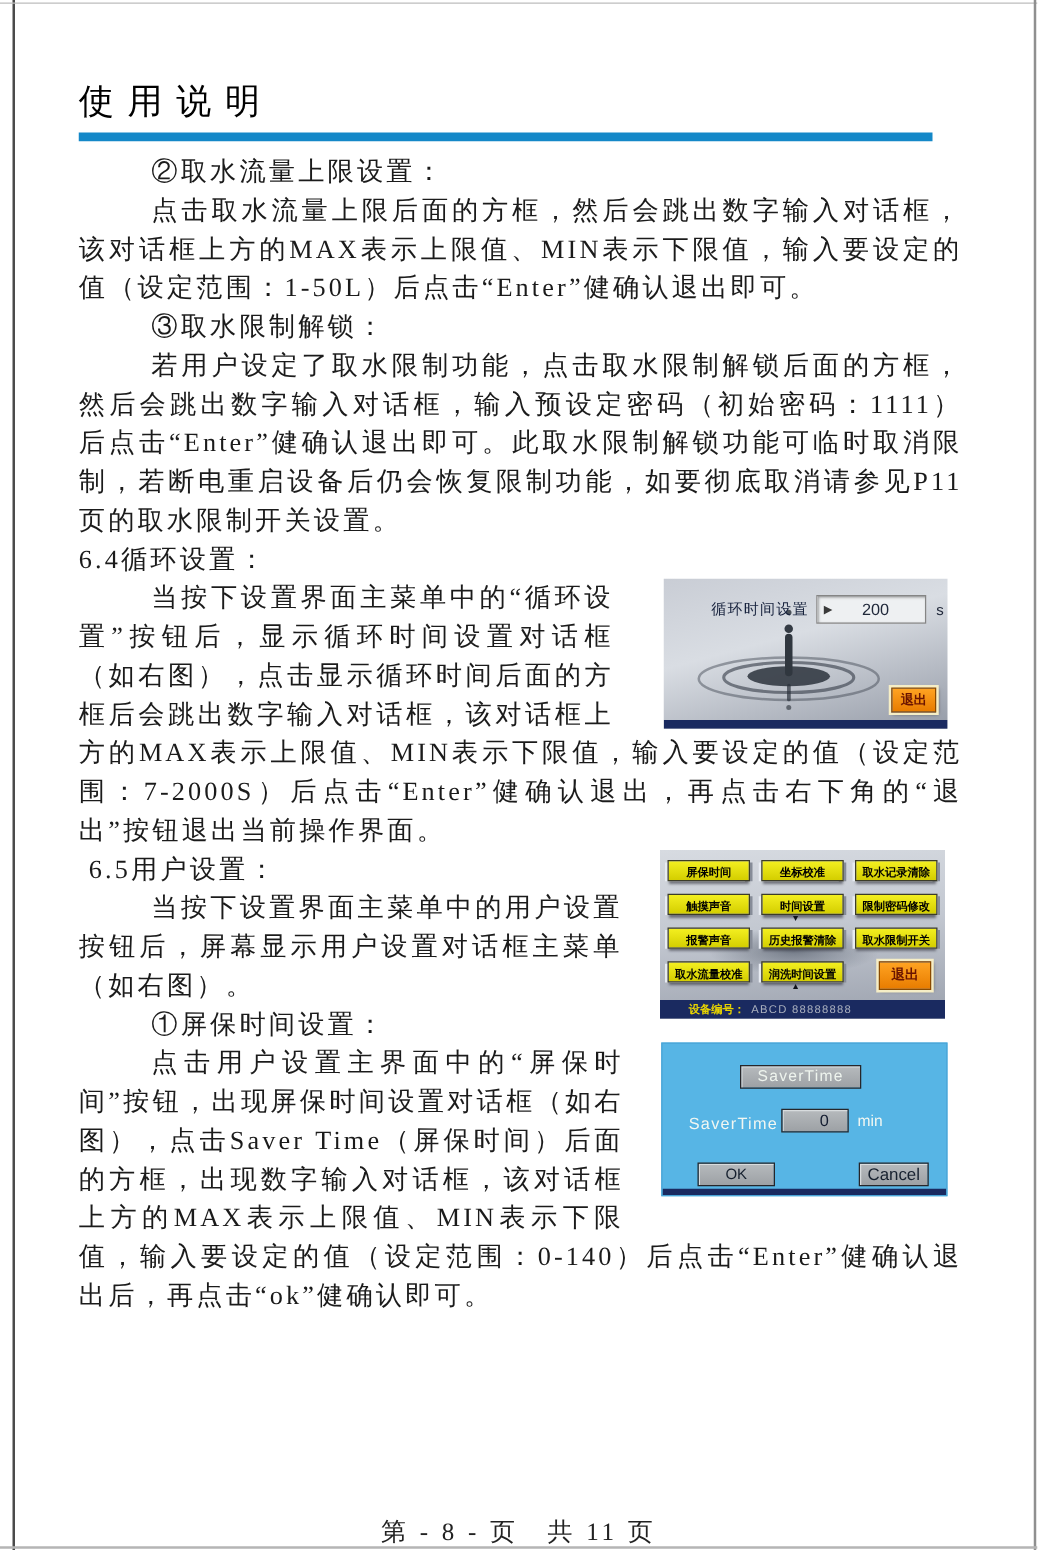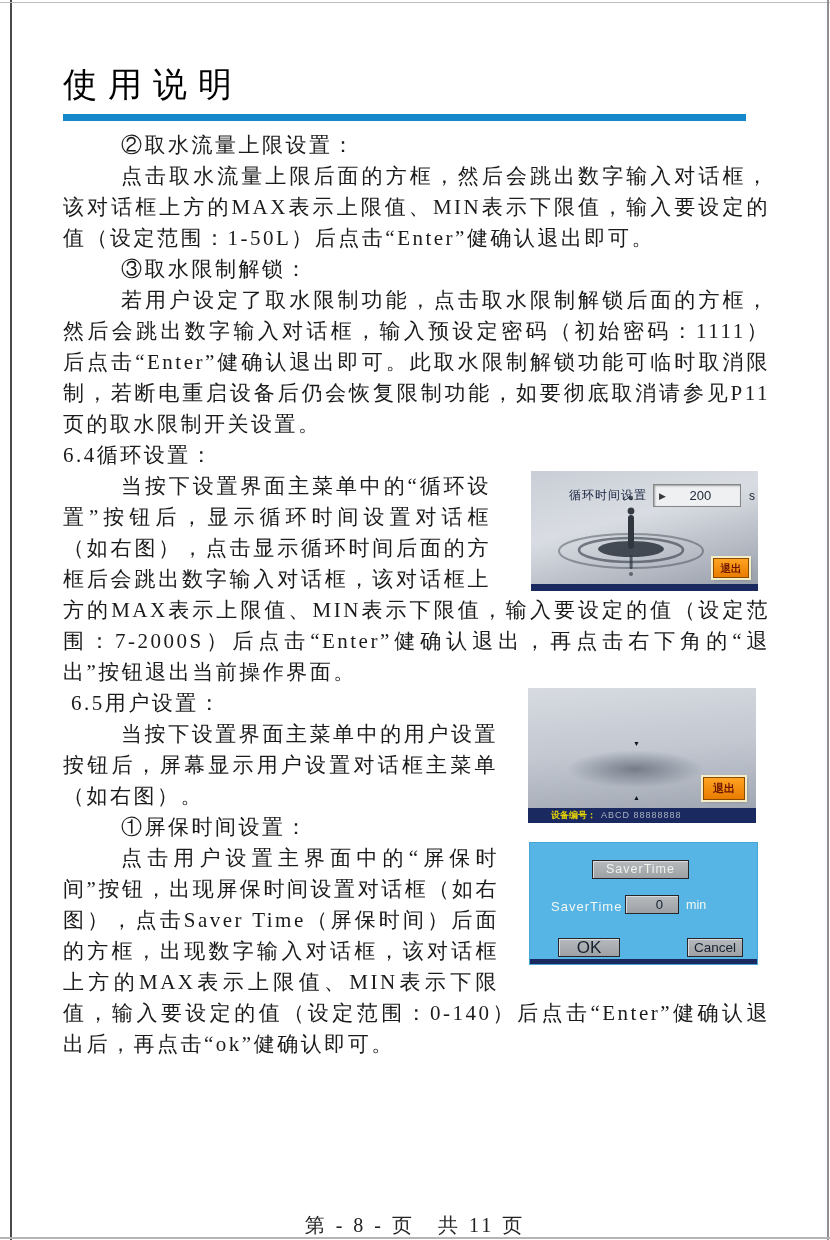--- a/index.html
+++ b/index.html
@@ -8,21 +8,21 @@
   
   .bl{position:absolute;left:10px;top:0;bottom:0;width:2px;background:#4a4a4a;}
   .bt{position:absolute;left:0;right:0;top:2px;height:1px;background:#bdbdbd;}
   .br{position:absolute;right:1px;top:0;bottom:0;width:2px;background:#8f8f8f;}
   .bb{position:absolute;left:0;right:0;bottom:1px;height:2px;background:#b5b5b5;}
 
   .content{position:absolute;left:63px;top:50px;width:707px;}
   .company{margin-left:21px;width:665px;border-bottom:2px solid #2b2b2b;padding-bottom:5px;
            font-family:"Liberation Sans","DejaVu Sans",sans-serif;font-size:18px;
            letter-spacing:2px;color:#111;}
-  .title{margin:12px 0 0 0;font-size:34px;font-weight:normal;letter-spacing:11px;color:#000;}
+  .title{margin:12px 0 0 0;font-size:28px;font-weight:normal;letter-spacing:11px;color:#000;}
   .accent{margin-top:6px;width:683px;height:7px;background:#1488c8;}
 
   .bodytext{margin-top:9px;font-size:21px;line-height:31px;letter-spacing:2.5px;}
   .para{margin:0;}
   .j{text-align:justify;}
   .ind{text-indent:58px;}
   .ind-sm{text-indent:8px;}
 
   .footer{position:absolute;left:0;right:0;top:1212px;text-align:center;
           font-size:20px;letter-spacing:3px;color:#222;}
@@ -75,21 +75,21 @@
   .shot3{clear:right;width:229px;height:123px;margin:19px 12px 12px 30px;
          background:#57b5e5;border:1px solid #49a4d6;box-sizing:border-box;}
   .gbtn{position:absolute;background:linear-gradient(#b6babd,#9da1a5);border:1px solid #26262a;
         box-shadow:inset 1px 1px 0 #d8dcde;text-align:center;box-sizing:border-box;}
   .st-title{left:62px;top:17px;width:97px;height:19px;line-height:17px;color:#eef4ee;
             font-size:12.5px;letter-spacing:1px;}
   .st-label{position:absolute;left:21px;top:56px;color:#f2f7f2;font-size:13px;letter-spacing:1px;}
   .st-input{left:95px;top:52px;width:54px;height:19px;line-height:17px;color:#131c30;
             font-size:13px;text-align:right;padding-right:15px;}
   .st-unit{position:absolute;left:156px;top:55px;color:#f2f7f2;font-size:12.5px;}
-  .st-ok{left:28px;top:95px;width:62px;height:19px;line-height:17px;color:#16202e;font-size:17px;}
+  .st-ok{left:28px;top:95px;width:62px;height:19px;line-height:17px;color:#16202e;font-size:12px;}
   .st-cancel{right:14px;top:95px;width:56px;height:19px;line-height:17px;color:#16202e;font-size:13.5px;}
   .s3-navy{height:5px;}
 </style>
 </head>
 <body>
 
 <div class="page">
   <div class="bl"></div>
   <div class="bt"></div>
   <div class="br"></div>
@@ -128,20 +128,33 @@
             <span class="ct-unit">s</span>
           </span>
           <span class="btn-exit ct-exit">退出</span>
           <span class="navy s1-navy"></span>
         </div>
         <span>当按下设置界面主菜单中的“循环设置”按钮后，显示循环时间设置对话框（如右图），点击显示循环时间后面的方框后会跳出数字输入对话框，该对话框上方的MAX表示上限值、MIN表示下限值，输入要设定的值（设定范围：7-2000S）后点击“Enter”健确认退出，再点击右下角的“退出”按钮退出当前操作界面。</span>
       </div>
 
       <div class="para ind-sm j">
         <div class="shot shot2">
+          <div class="menu-grid">
+            <span class="mbtn">屏保时间</span>
+            <span class="mbtn">坐标校准</span>
+            <span class="mbtn">取水记录清除</span>
+            <span class="mbtn">触摸声音</span>
+            <span class="mbtn">时间设置</span>
+            <span class="mbtn">限制密码修改</span>
+            <span class="mbtn">报警声音</span>
+            <span class="mbtn">历史报警清除</span>
+            <span class="mbtn">取水限制开关</span>
+            <span class="mbtn">取水流量校准</span>
+            <span class="mbtn">润洗时间设置</span>
+          </div>
           <span class="mk mk1">▼</span>
           <span class="mk mk2">▲</span>
           <span class="btn-exit s2-exit">退出</span>
           <span class="navy s2-navy"><span class="dev-label">设备编号：</span><span class="dev-value">ABCD 88888888</span></span>
         </div>
         <div class="shot shot3">
           <span class="gbtn st-title">SaverTime</span>
           <span class="st-label">SaverTime</span>
           <span class="gbtn st-input">0</span>
           <span class="st-unit">min</span>

